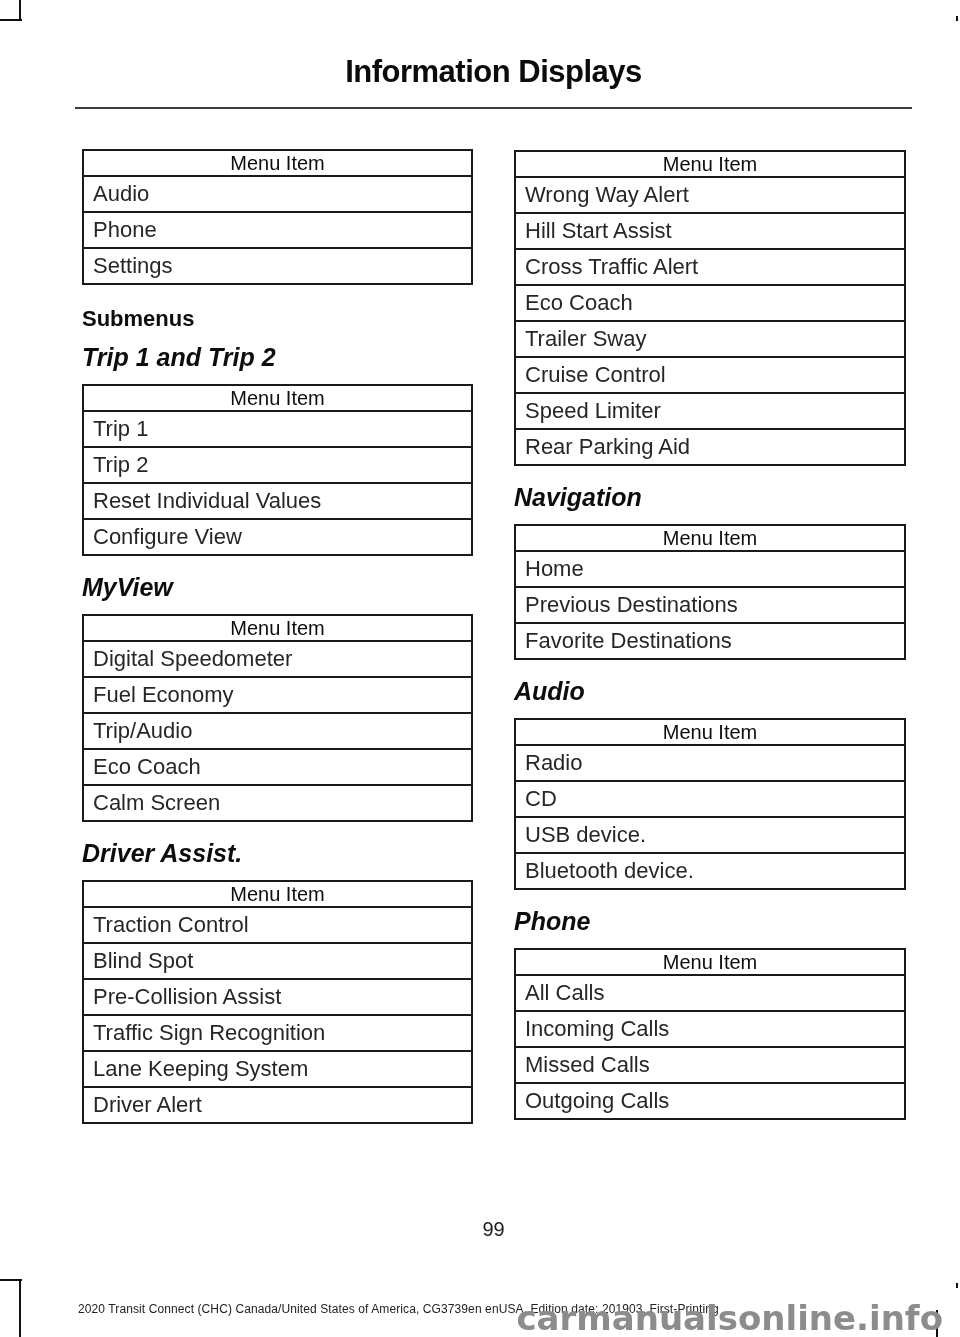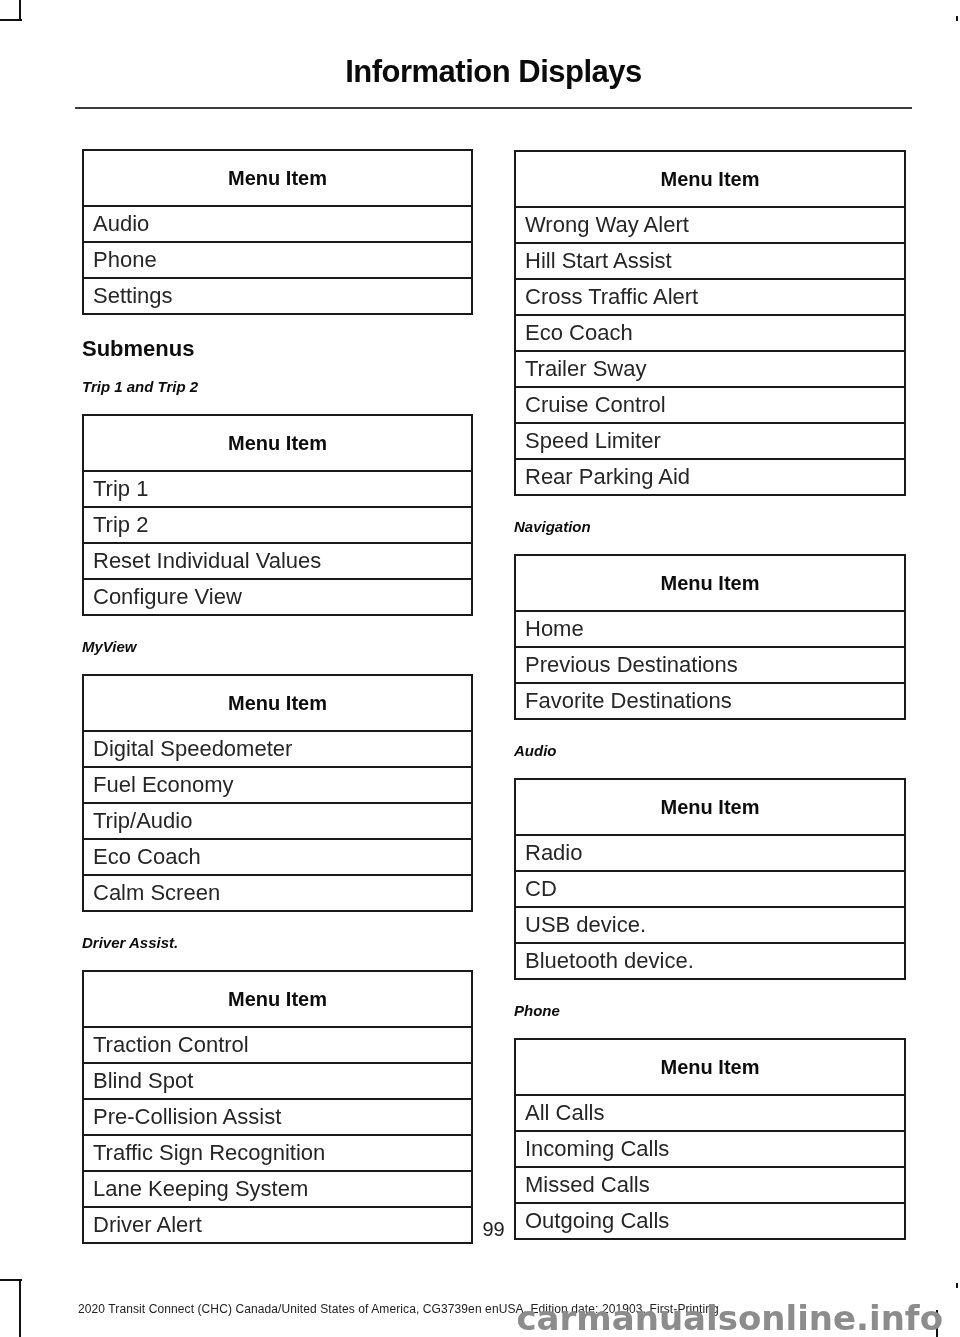--- a/index.html
+++ b/index.html
@@ -38,23 +38,23 @@
     width:100%;
     border-collapse:collapse;
     table-layout:fixed;
   }
   table.menu-table th,
   table.menu-table td {
     border:2px solid #1a1a1a;
   }
   table.menu-table th {
     font-size:20px;
-    font-weight:bold;
+    font-weight:normal;
     text-align:center;
-    padding:15px 4px;
+    padding:0 4px;
     line-height:24px;
     color:#0d0d0d;
   }
   table.menu-table td {
     font-size:22px;
     font-weight:normal;
     text-align:left;
     padding:4px 9px;
     line-height:26px;
     color:#262626;
@@ -62,21 +62,21 @@
 
   
   .submenus-heading {
     font-size:22px;
     font-weight:bold;
     color:#0d0d0d;
     margin-top:21px;
     line-height:26px;
   }
   .section-heading {
-    font-size:15px;
+    font-size:25px;
     font-weight:bold;
     font-style:italic;
     color:#0d0d0d;
     margin-top:19px;
     line-height:24px;
   }
   .section table.menu-table { margin-top:15px; }
   .col-left .first-table { margin-top:0; }
   .trip-section .section-heading { margin-top:13px; }
 

